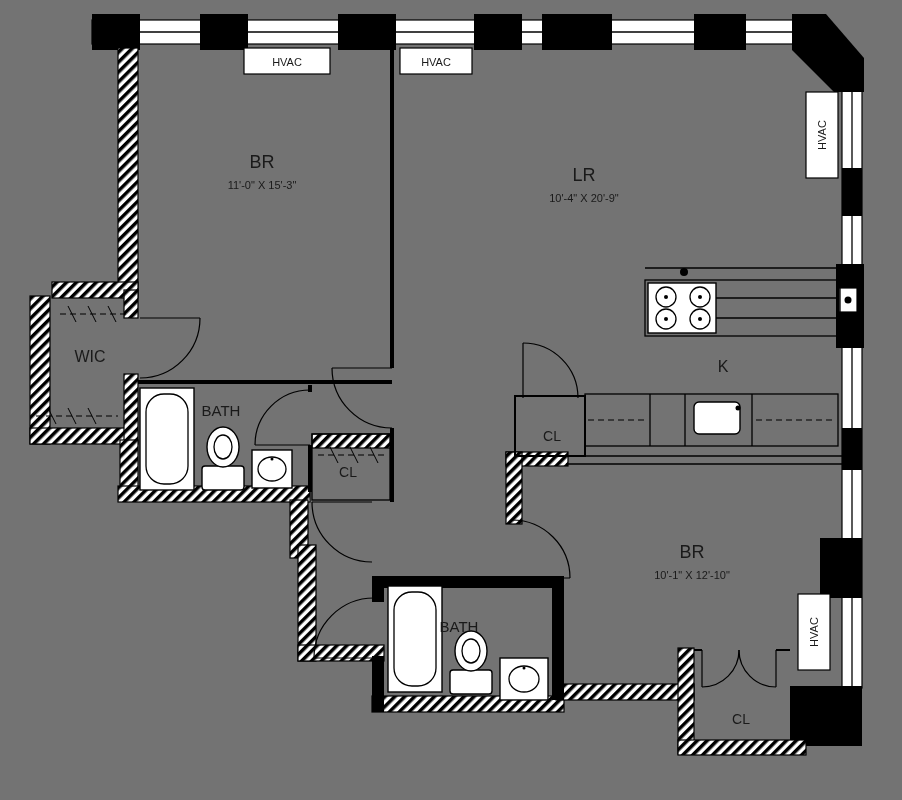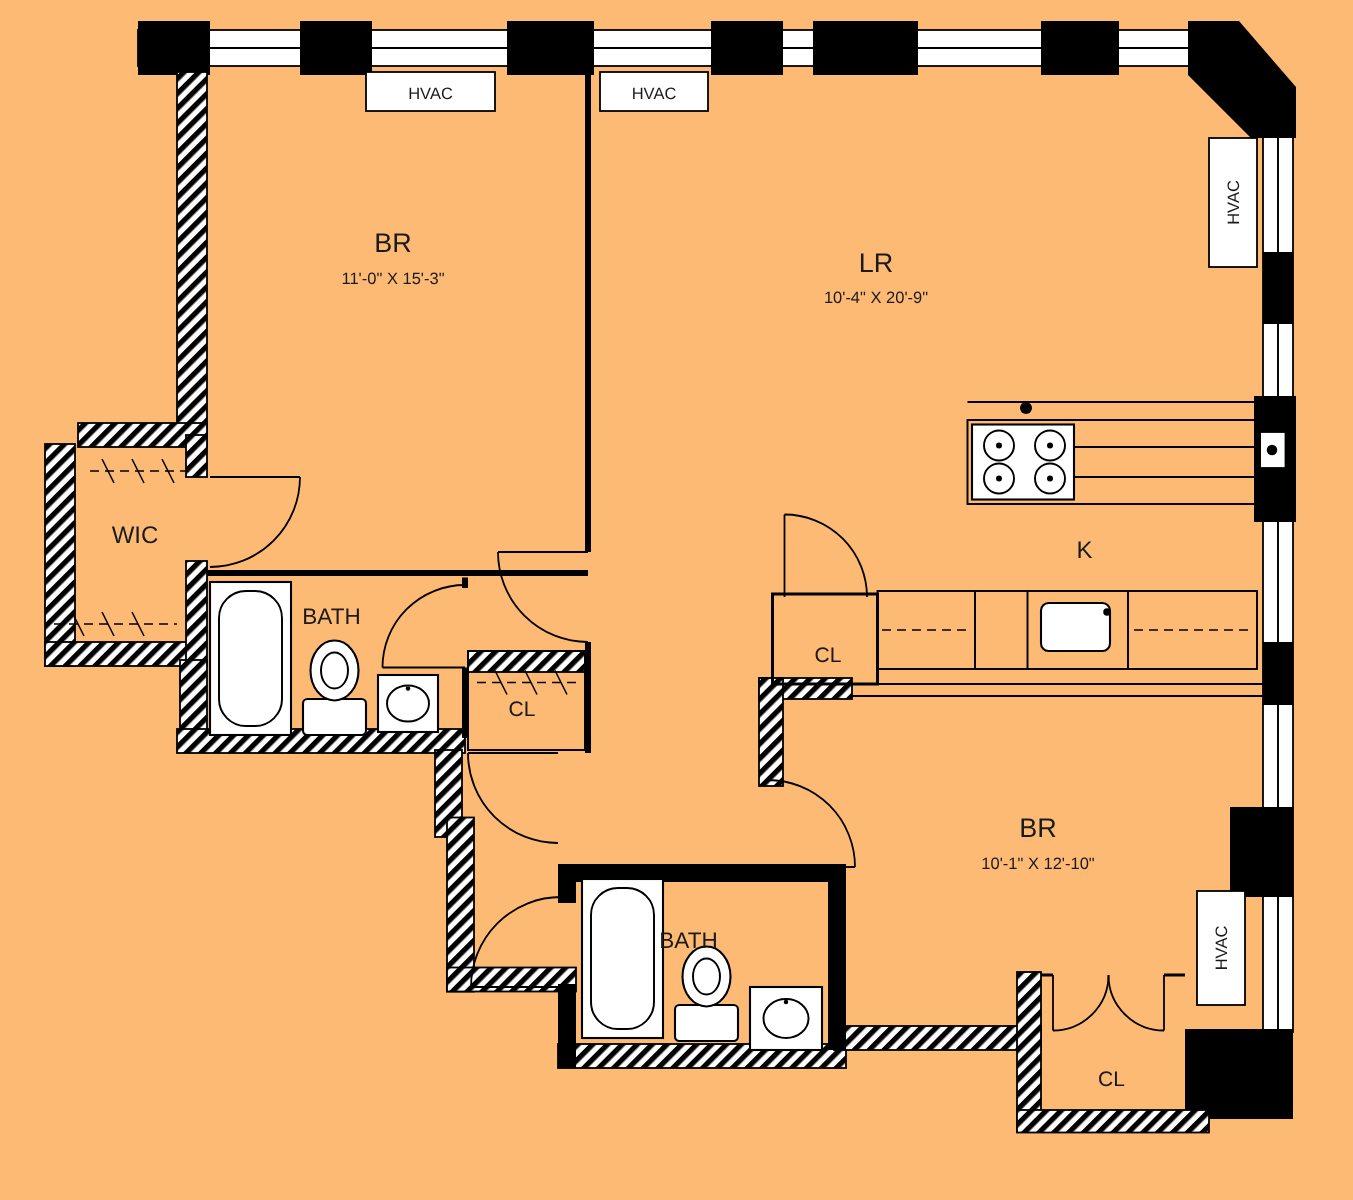--- a/index.html
+++ b/index.html
@@ -4,21 +4,21 @@
 <style>
   html, body {
     margin: 0;
     padding: 0;
     background: #ffffff;
   }
   .plan-wrap {
     position: relative;
     width: 902px;
     height: 800px;
-    background: #fdba74;
+    background: #737373;
     font-family: "Liberation Sans", sans-serif;
   }
   svg { display: block; }
   .room-label {
     font-family: "Liberation Sans", sans-serif;
     font-size: 18px;
     fill: #1a1a1a;
     text-anchor: middle;
   }
   .room-label.md { font-size: 16px; }

